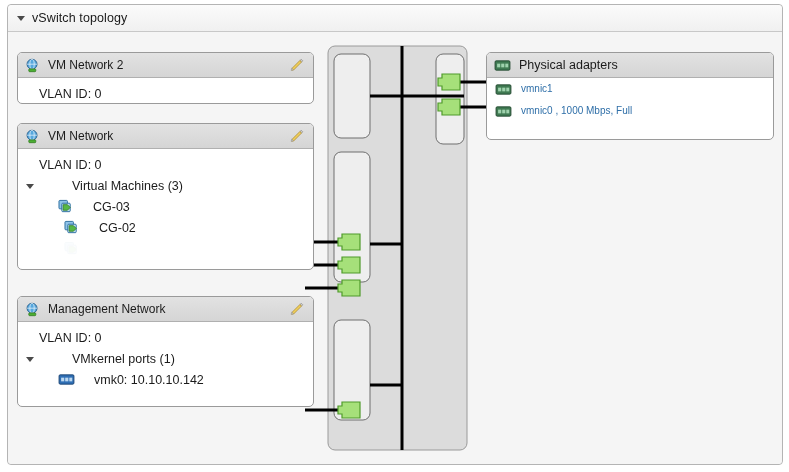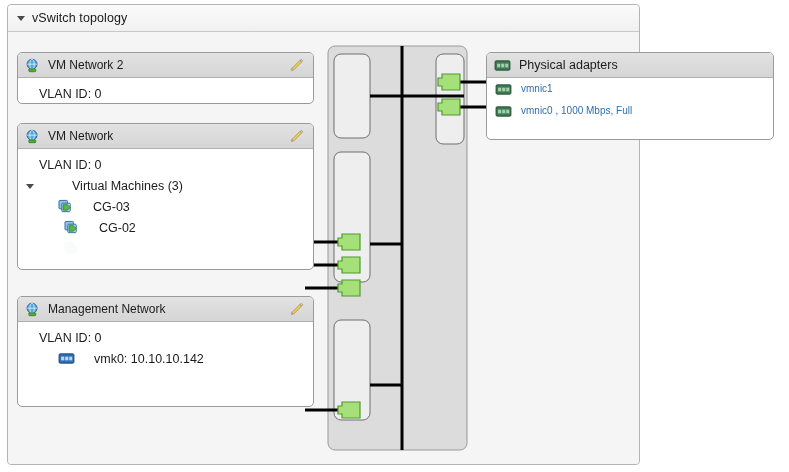--- a/index.html
+++ b/index.html
@@ -18,21 +18,21 @@
     height: 472px;
     overflow: hidden;
     background: #ffffff;
   }
 
   
   .panel {
     position: absolute;
     left: 7px;
     top: 4px;
-    width: 633px;
+    width: 776px;
     height: 461px;
     border: 1px solid #b4b4b4;
     border-radius: 4px;
     background: #f7f7f7;
     box-sizing: border-box;
   }
 
   .panel-header {
     position: absolute;
     left: 0;
@@ -314,20 +314,24 @@
           <span class="edit-pencil">
             <svg width="17" height="17" viewBox="0 0 17 17">
               <path d="M13.2 2.2 l1.6 1.6 -1.3 1.3 -1.6 -1.6 z" fill="#cfcfcf" stroke="#8f8f8f" stroke-width=".7"></path>
               <path d="M11.9 3.5 l1.6 1.6 -7.6 7.6 -2.2 .6 .6 -2.2 z" fill="#f0cf5a" stroke="#a5832a" stroke-width=".7"></path>
               <path d="M3.7 11.1 l-.6 2.2 2.2 -.6 z" fill="#e4e4e4" stroke="#8f8f8f" stroke-width=".6"></path>
             </svg>
           </span>
         </div>
         <div class="card-body">
           <div class="row vlan">VLAN ID: 0</div>
+          <div class="row group">
+            <span class="group-tri"></span>
+            <span>VMkernel ports (1)</span>
+          </div>
           <div class="row leaf">
             <span class="icon">
               <svg width="17" height="13" viewBox="0 0 18 14">
                 <rect x="1" y="2" width="16" height="10" rx="1.2" fill="#2f6fb5" stroke="#1b4472" stroke-width="1"></rect>
                 <rect x="3.2" y="5" width="3.4" height="4" fill="#bcd8f0"></rect>
                 <rect x="7.6" y="5" width="3.4" height="4" fill="#bcd8f0"></rect>
                 <rect x="12" y="5" width="3.2" height="4" fill="#bcd8f0"></rect>
               </svg>
             </span>
             <span class="leaf-label">vmk0: 10.10.10.142</span>

